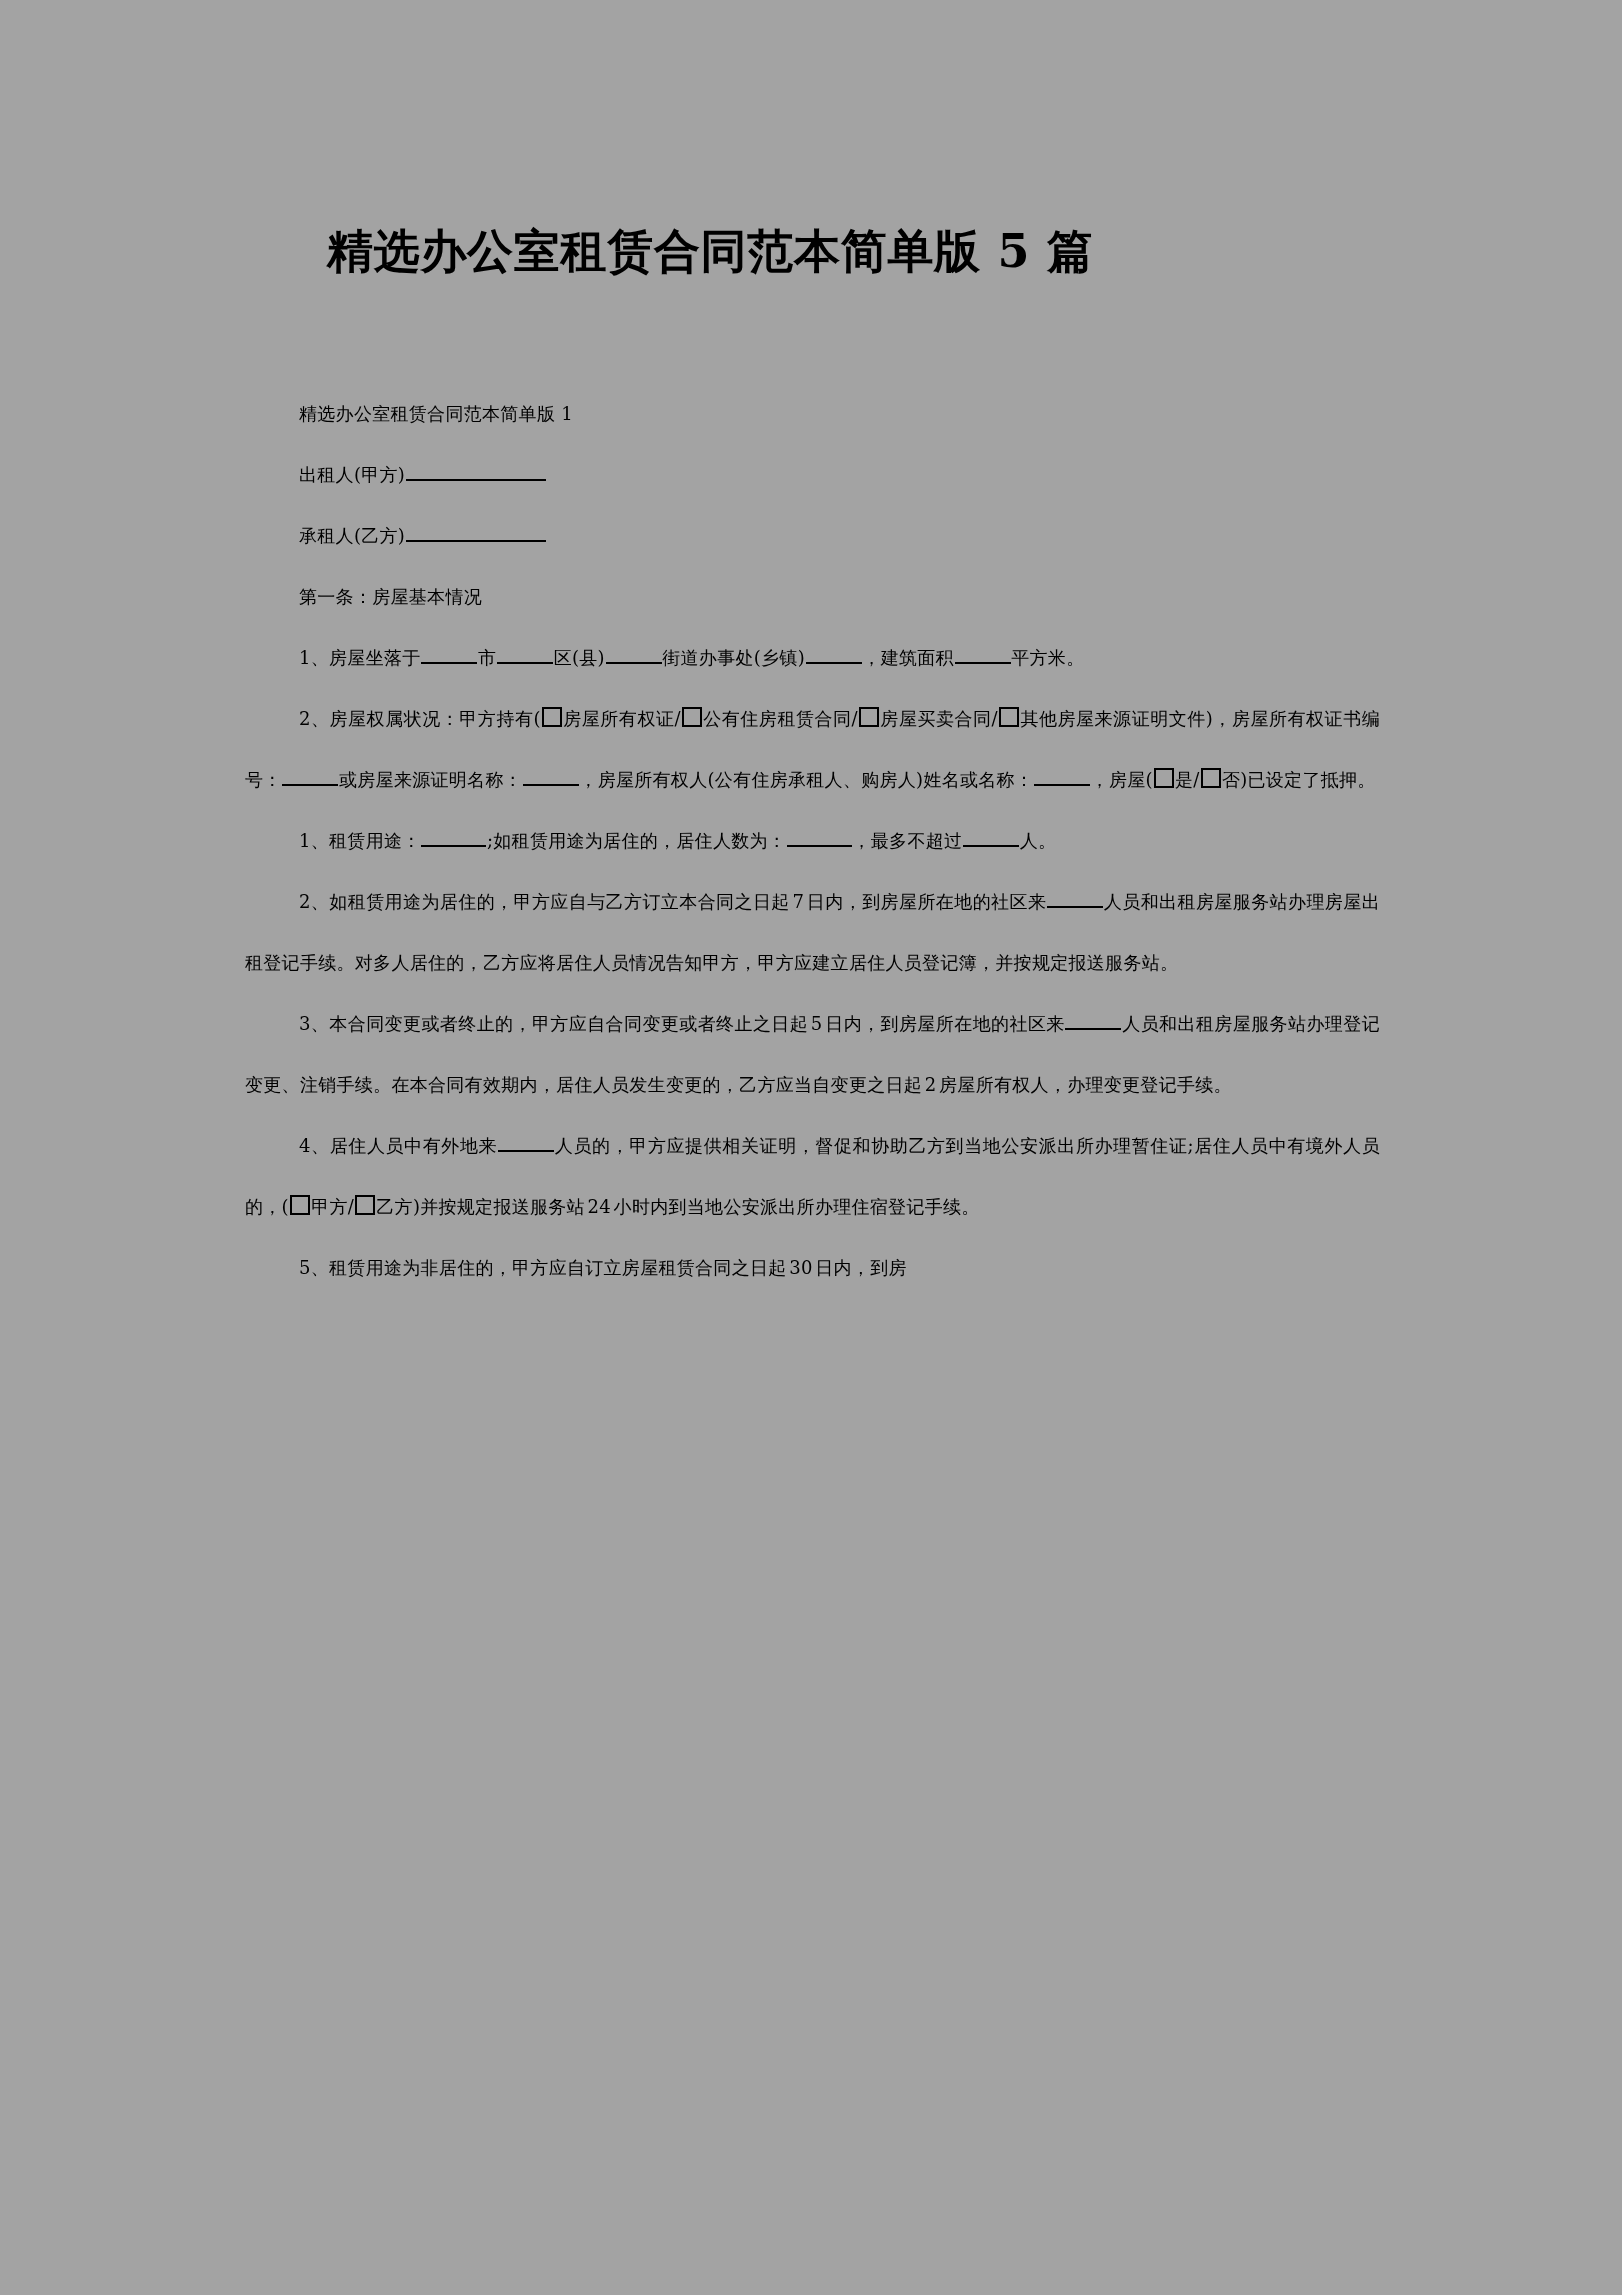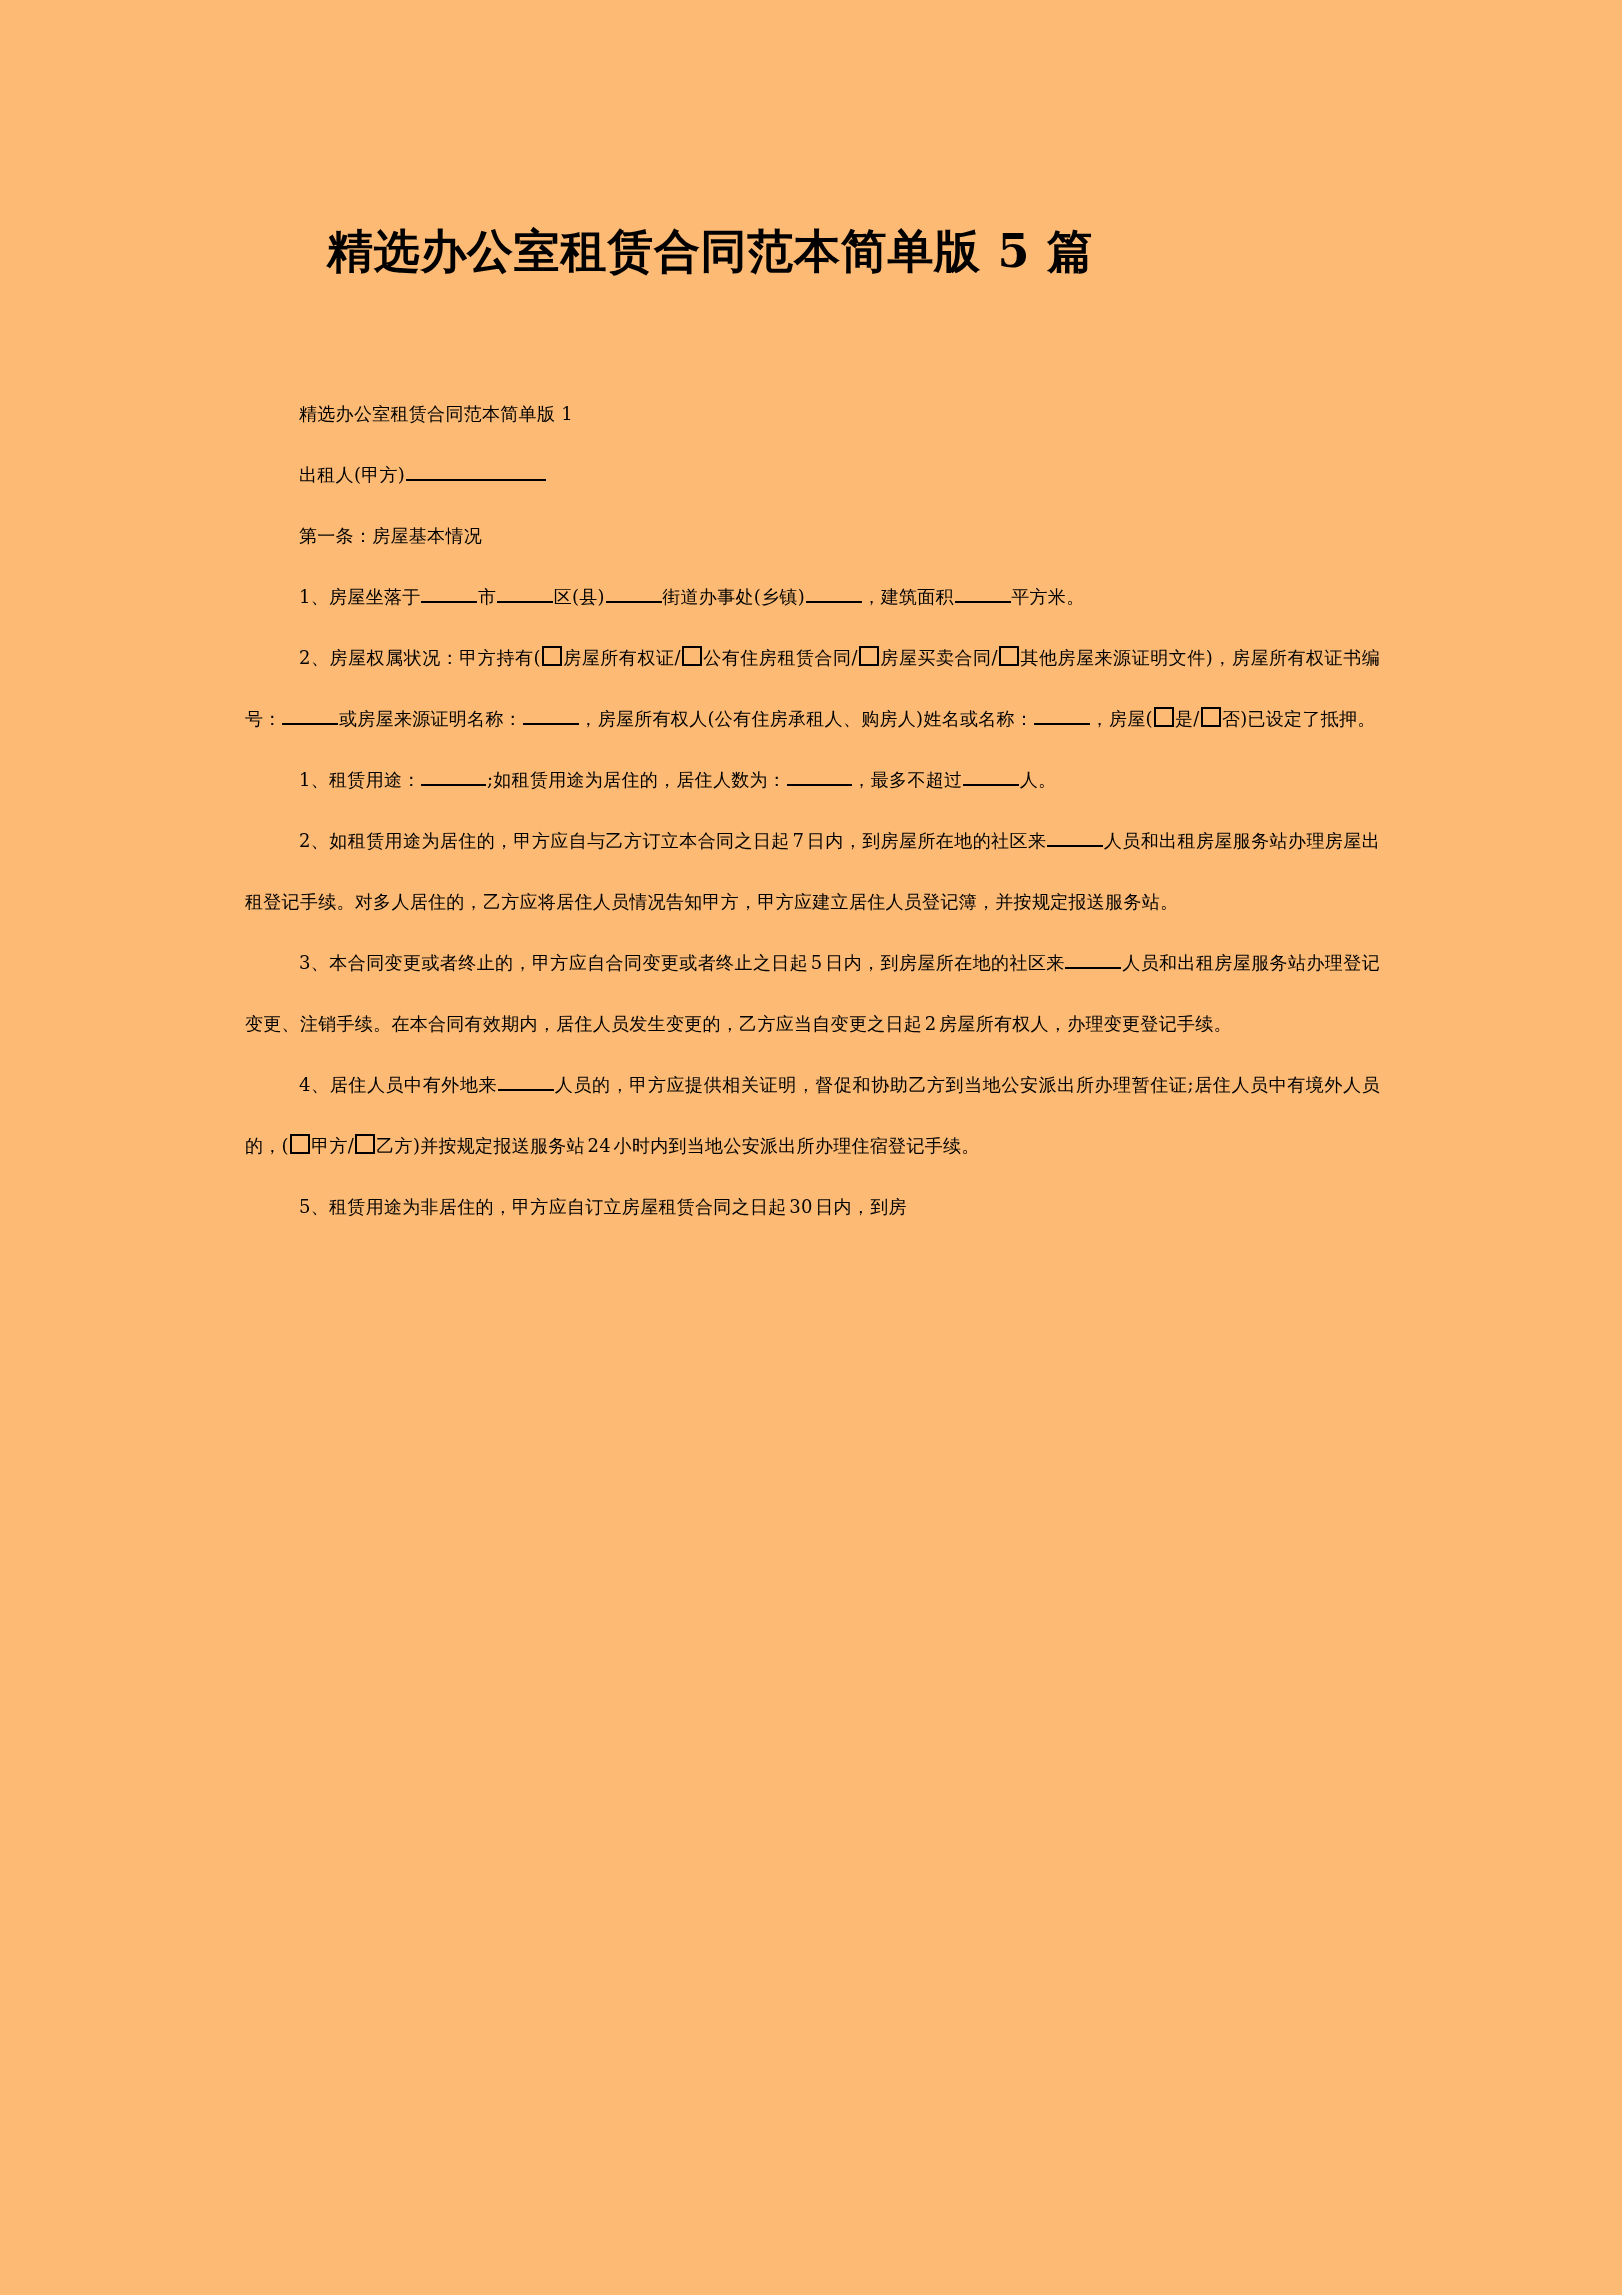--- a/index.html
+++ b/index.html
@@ -7,21 +7,21 @@
     padding: 0;
     background: #ffffff;
   }
   body {
     font-family: "DejaVu Serif", "Liberation Serif", serif;
   }
   .page {
     position: relative;
     width: 1623px;
     height: 2295px;
-    background: #fdba74;
+    background: #a3a3a3;
     overflow: hidden;
     box-sizing: border-box;
   }
   .doc-title {
     position: absolute;
     left: 327px;
     top: 194px;
     width: 1060px;
     font-size: 46px;
     font-weight: bold;
@@ -82,20 +82,23 @@
   <div class="body-block">
 
     <p class="para">
       <span>精选办公室租赁合同范本简单版 1</span>
     </p>
 
     <p class="para">
       <span>出租人(甲方)</span><span class="blank w-xl"></span>
     </p>
 
+    <p class="para">
+      <span>承租人(乙方)</span><span class="blank w-xl"></span>
+    </p>
 
 
     <p class="para">
       <span>第一条：房屋基本情况</span>
     </p>
 
     <p class="para">
       <span>1、房屋坐落于</span><span class="blank w-s"></span><span>市</span><span class="blank w-s"></span><span>区(县)</span><span class="blank w-s"></span><span>街道办事处(乡镇)</span><span class="blank w-s"></span><span>，建筑面积</span><span class="blank w-s"></span><span>平方米。</span>
     </p>
 

